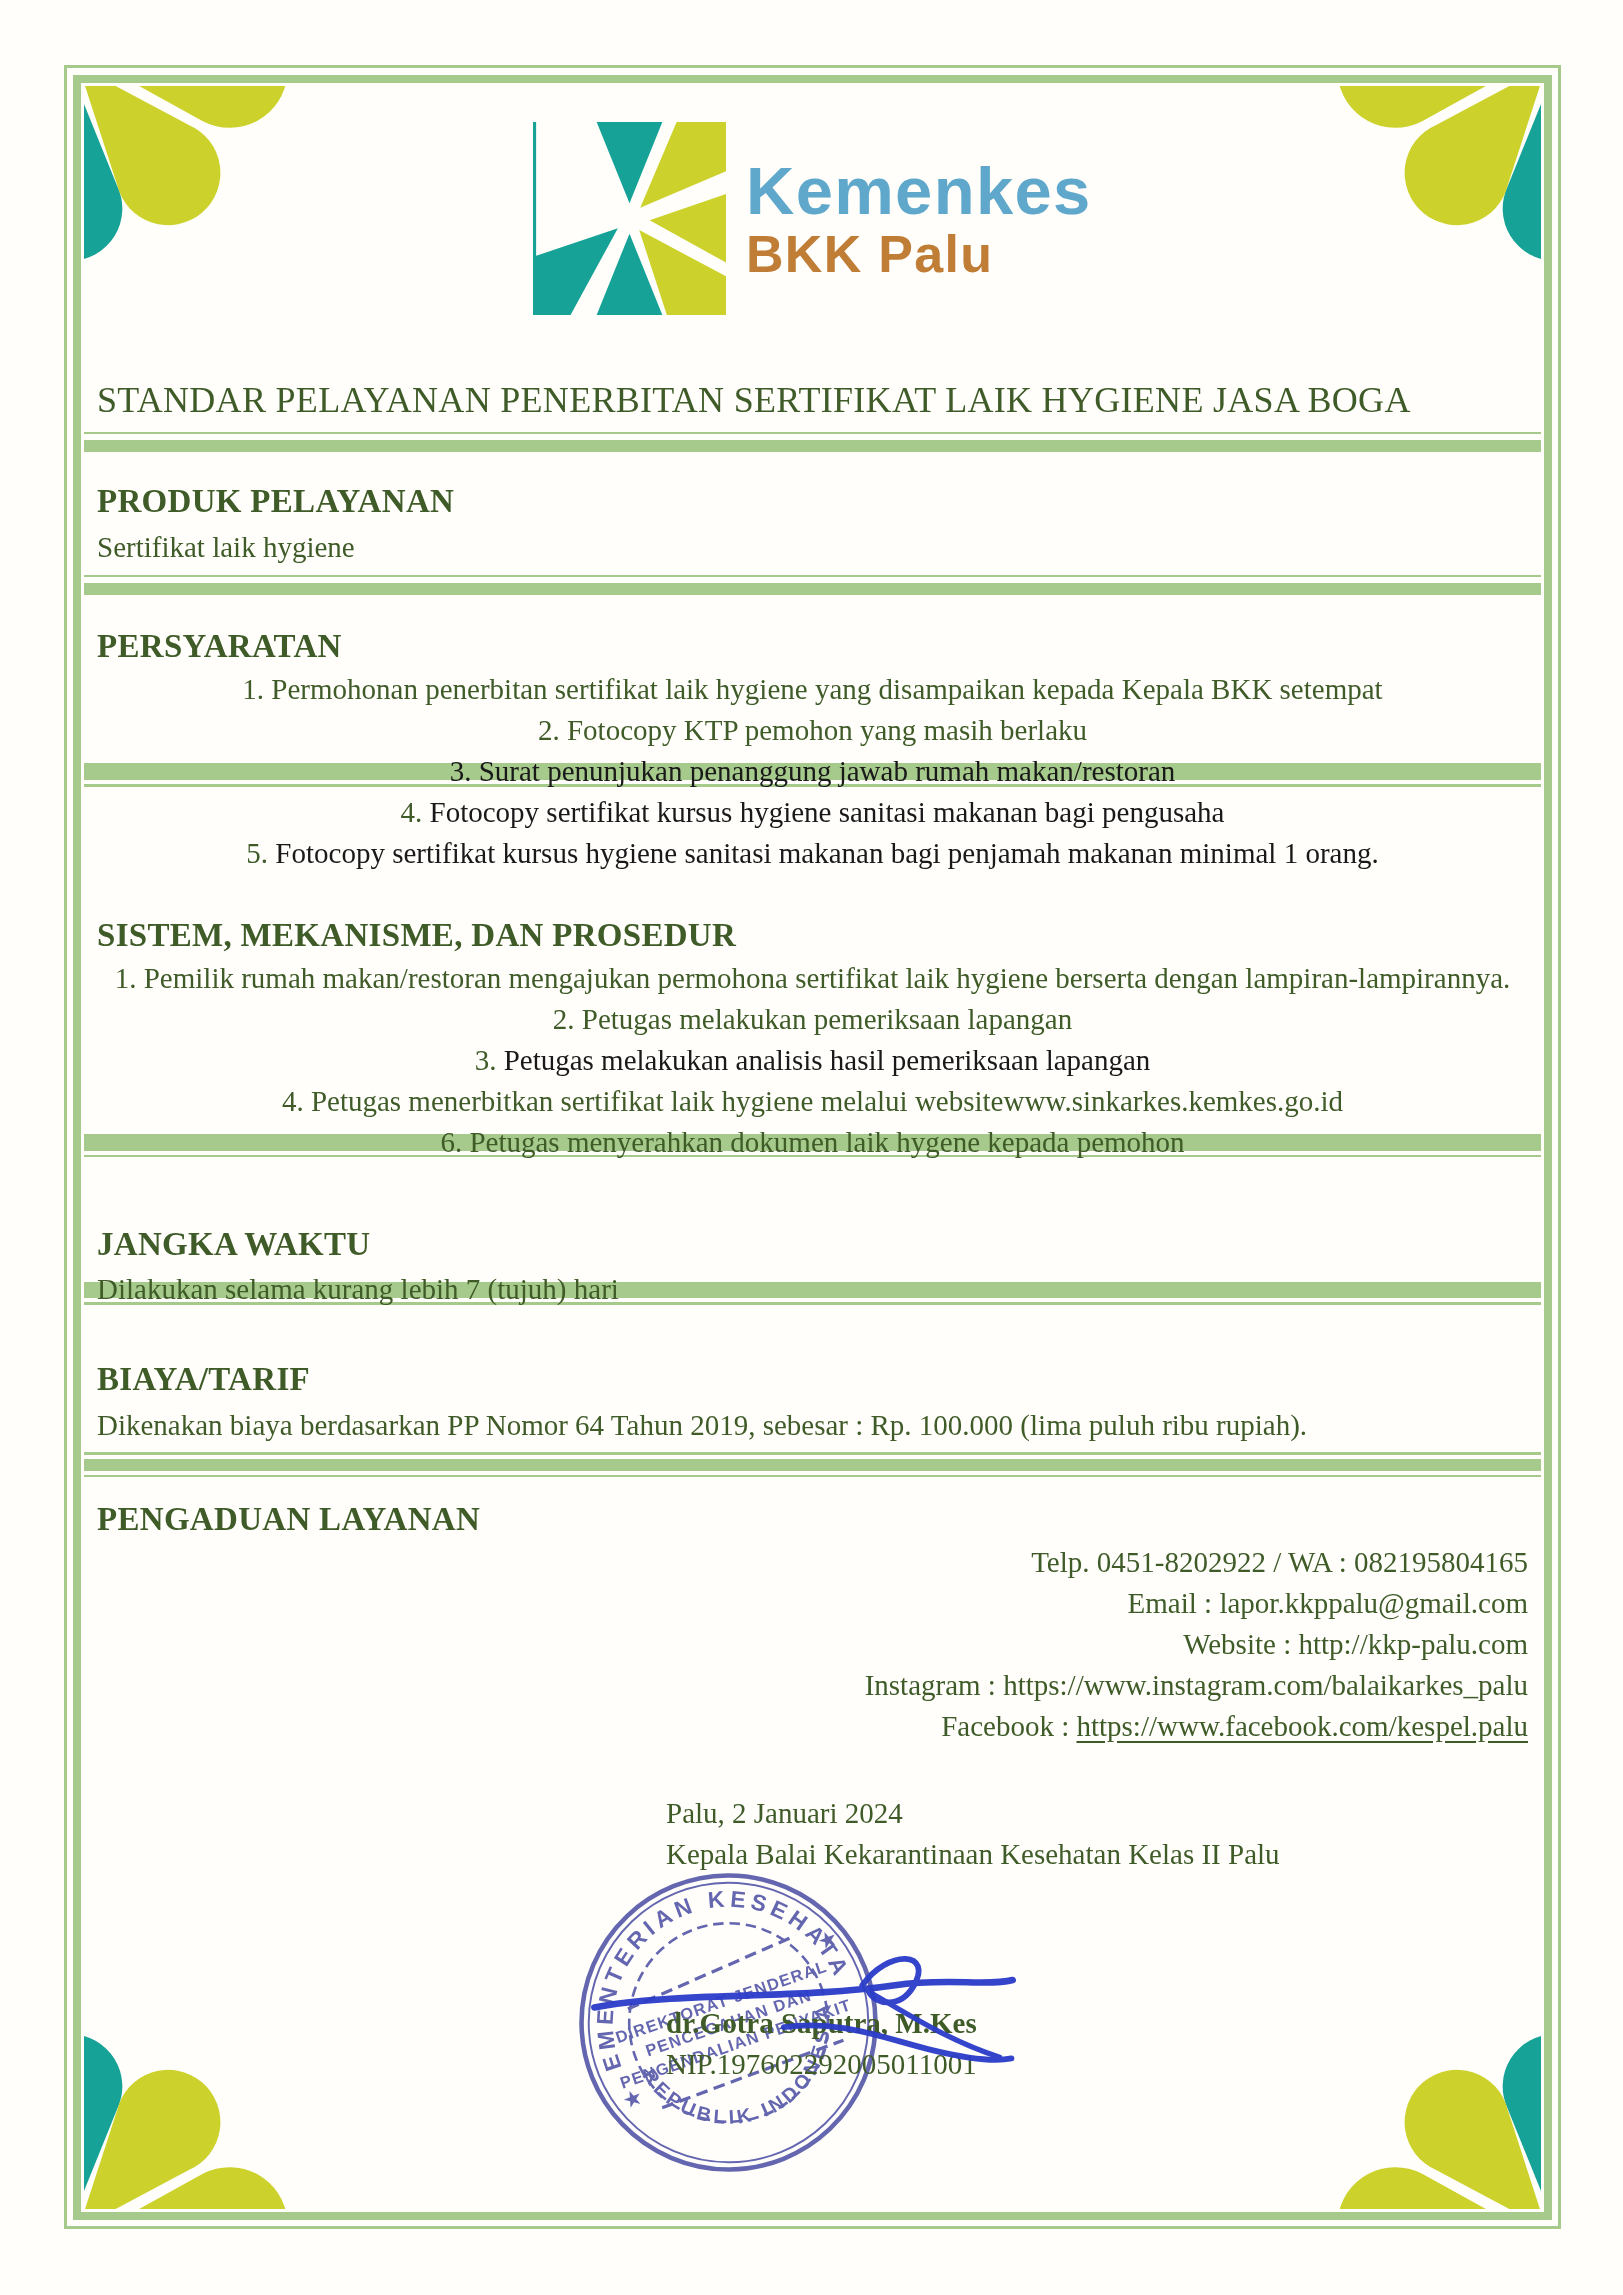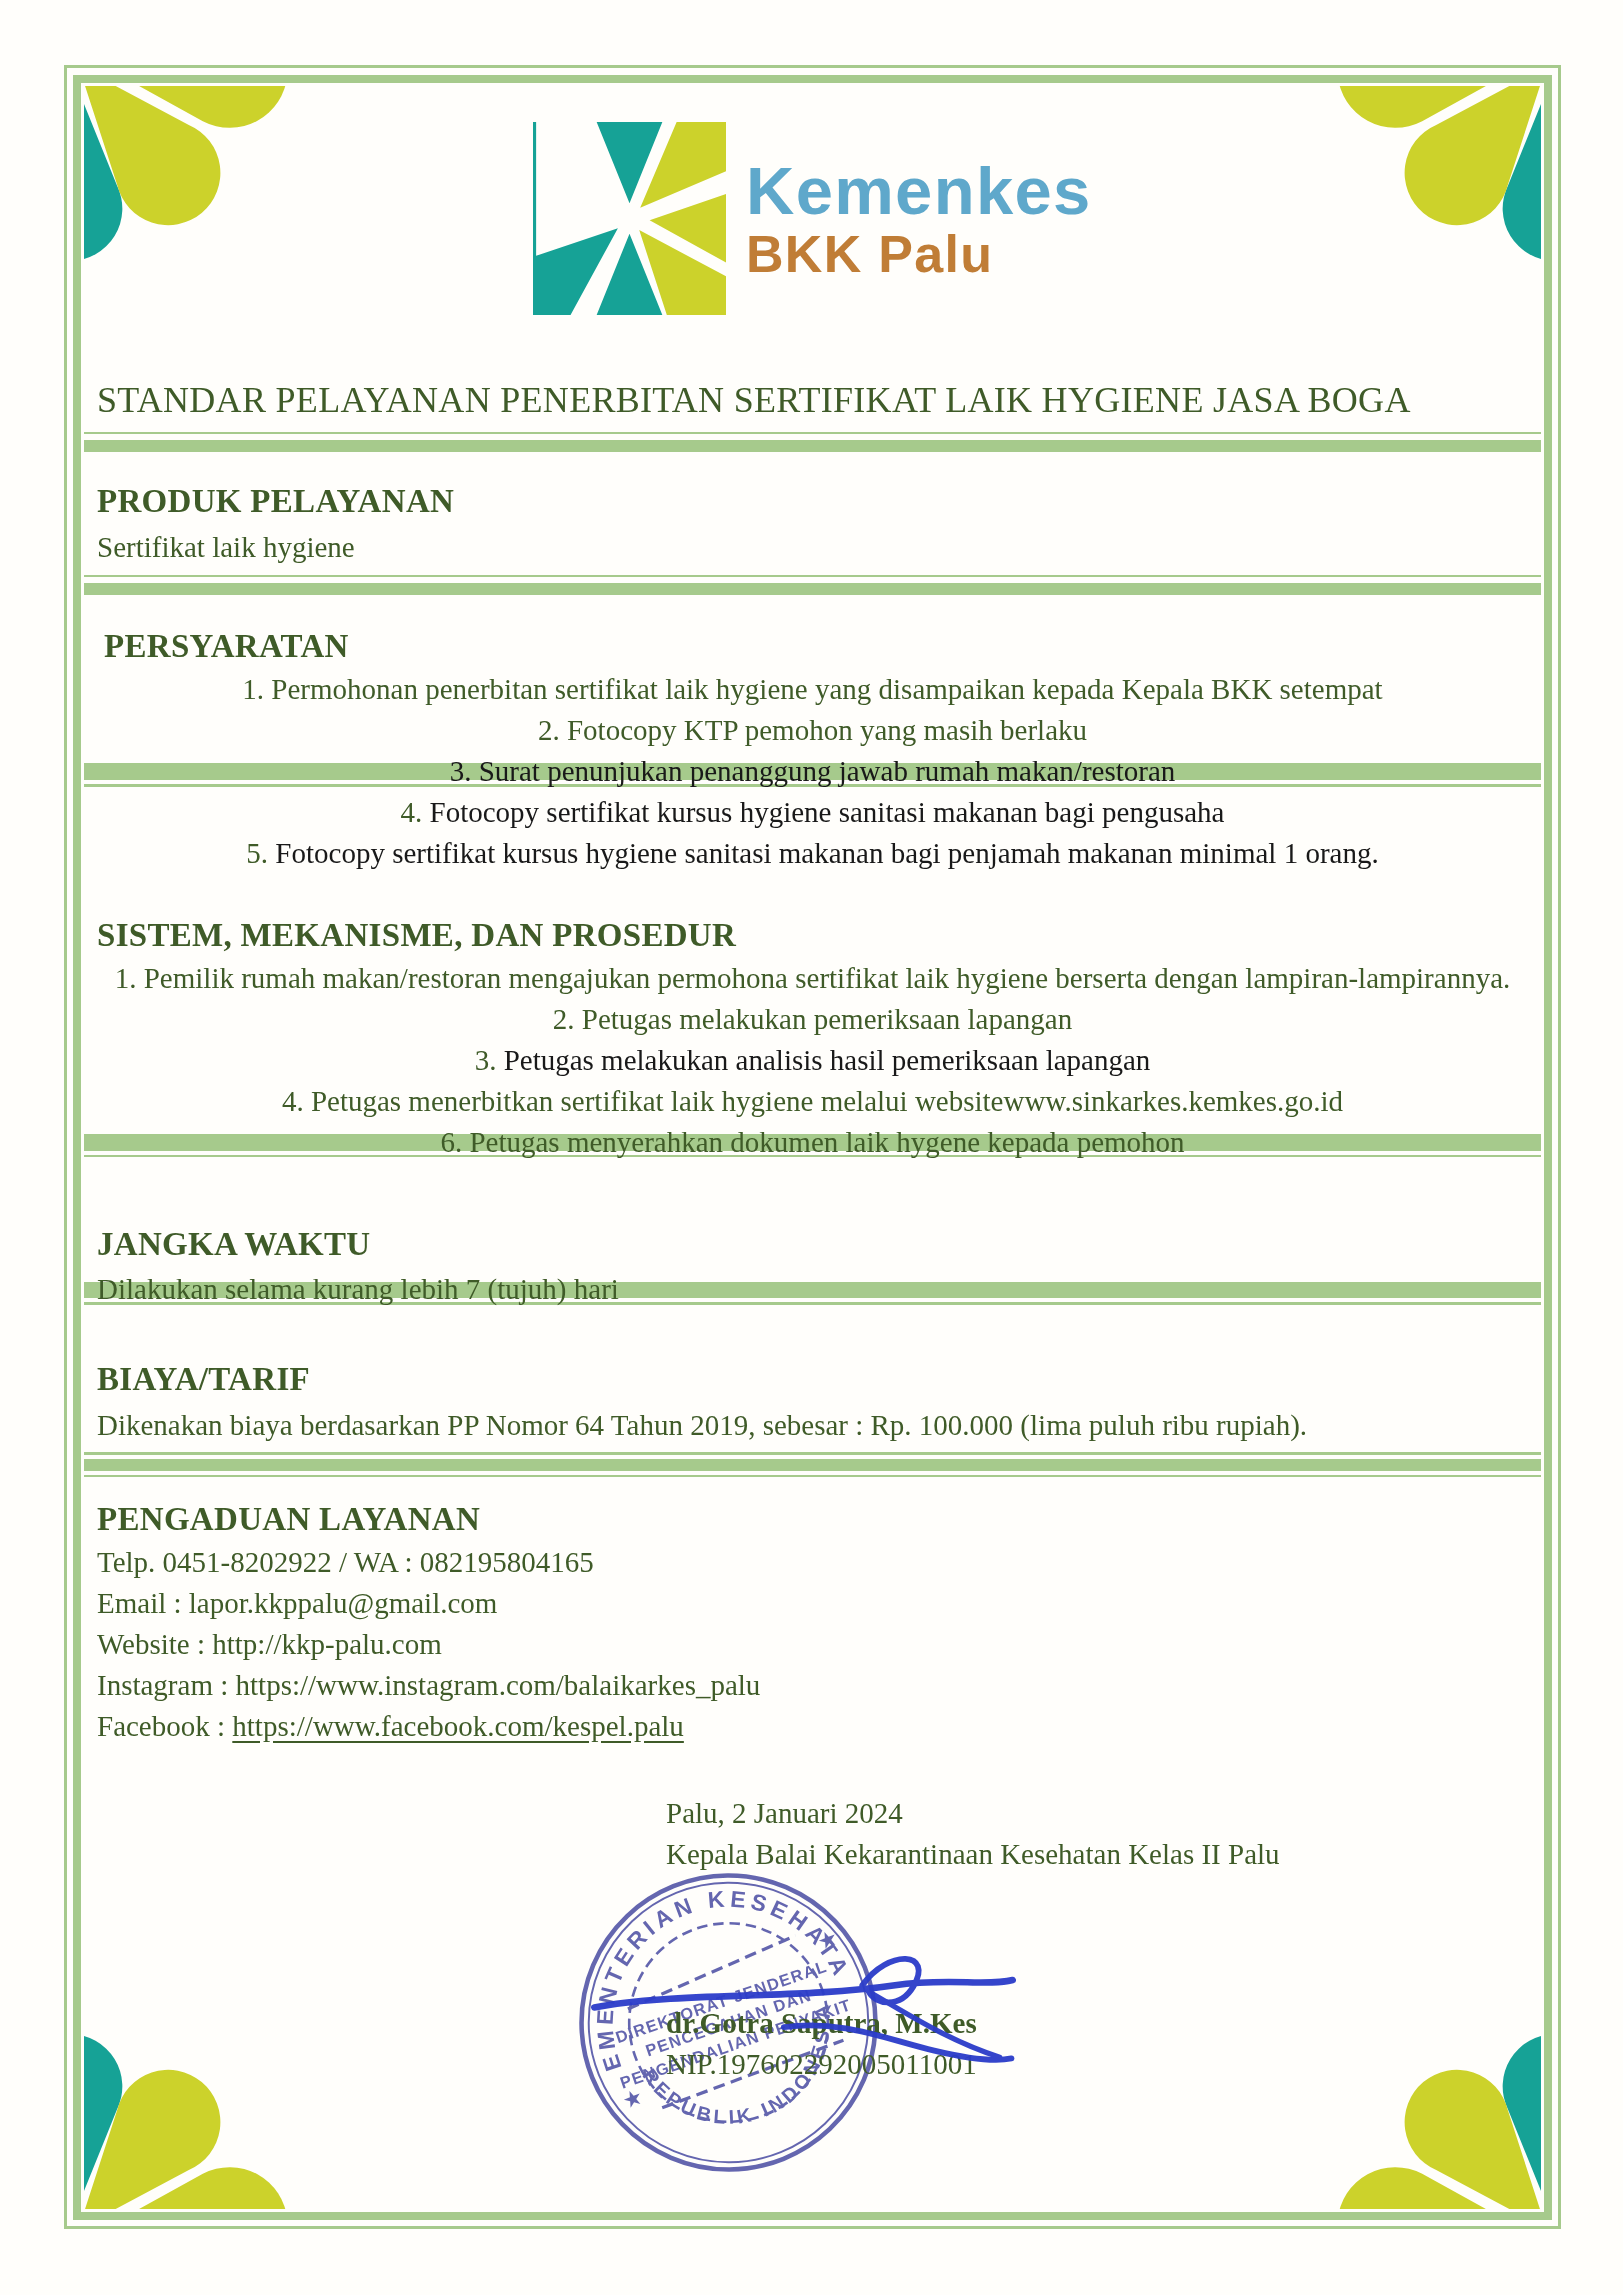--- a/index.html
+++ b/index.html
@@ -38,38 +38,38 @@
   .doc-title{position:relative;z-index:2;margin:65px 0 0 0;font-size:36px;line-height:39px;font-weight:normal;letter-spacing:0.3px;}
 
   
   .divider{position:relative;z-index:1;margin:11.8px -13px 0 -13px;}
   .divider .thin{height:2.6px;background:var(--frame);}
   .divider .gap{height:5.9px;}
   .divider .bar{height:11.8px;background:var(--frame);}
 
   h2.sec{position:relative;z-index:2;font-size:33px;line-height:37px;font-weight:bold;color:var(--ink);letter-spacing:0.3px;}
   .sec-produk{margin-top:31px;}
-  .sec-persyaratan{margin-top:33px;margin-left:7px;}
+  .sec-persyaratan{margin-top:33px;}
   .sec-sistem{margin-top:43px;}
   .sec-jangka{margin-top:63px;}
   .sec-biaya{margin-top:51px;}
   .sec-pengaduan{margin-top:23.6px;}
 
   .body-line{position:relative;z-index:2;margin-top:6.5px;}
   .list{position:relative;z-index:2;margin-top:3.9px;}
   .itm{position:relative;padding-left:37px;text-indent:-37px;text-align:center;}
   .itm span{position:relative;z-index:2;}
   .itm [data-variant="black"],.body-line[data-variant="black"]{color:var(--ink-black);}
 
   
   [data-bar="true"]{position:relative;}
   [data-bar="true"]::before{content:"";position:absolute;left:-13px;right:-13px;top:12.4px;height:16.4px;background:var(--frame);z-index:1;}
   [data-bar="true"]::after{content:"";position:absolute;left:-13px;right:-13px;top:33px;height:2.6px;background:var(--frame);z-index:1;}
 
-  .contact-line{position:relative;z-index:2;}
+  .contact-line{position:relative;z-index:2;text-align:right;}
   .contact-link{text-decoration:underline;text-underline-offset:4.6px;}
 
   .sig-block{position:relative;z-index:2;margin-top:46px;margin-left:569px;}
   .sig-spacer{height:128px;}
   .sig-name{font-weight:bold;}
 
   .stamp-svg{position:absolute;left:491px;top:1783px;width:307px;height:307px;z-index:1;opacity:.82;}
   .signature-svg{position:absolute;left:497px;top:1843px;width:445px;height:170px;z-index:3;}
 </style>
 </head>

